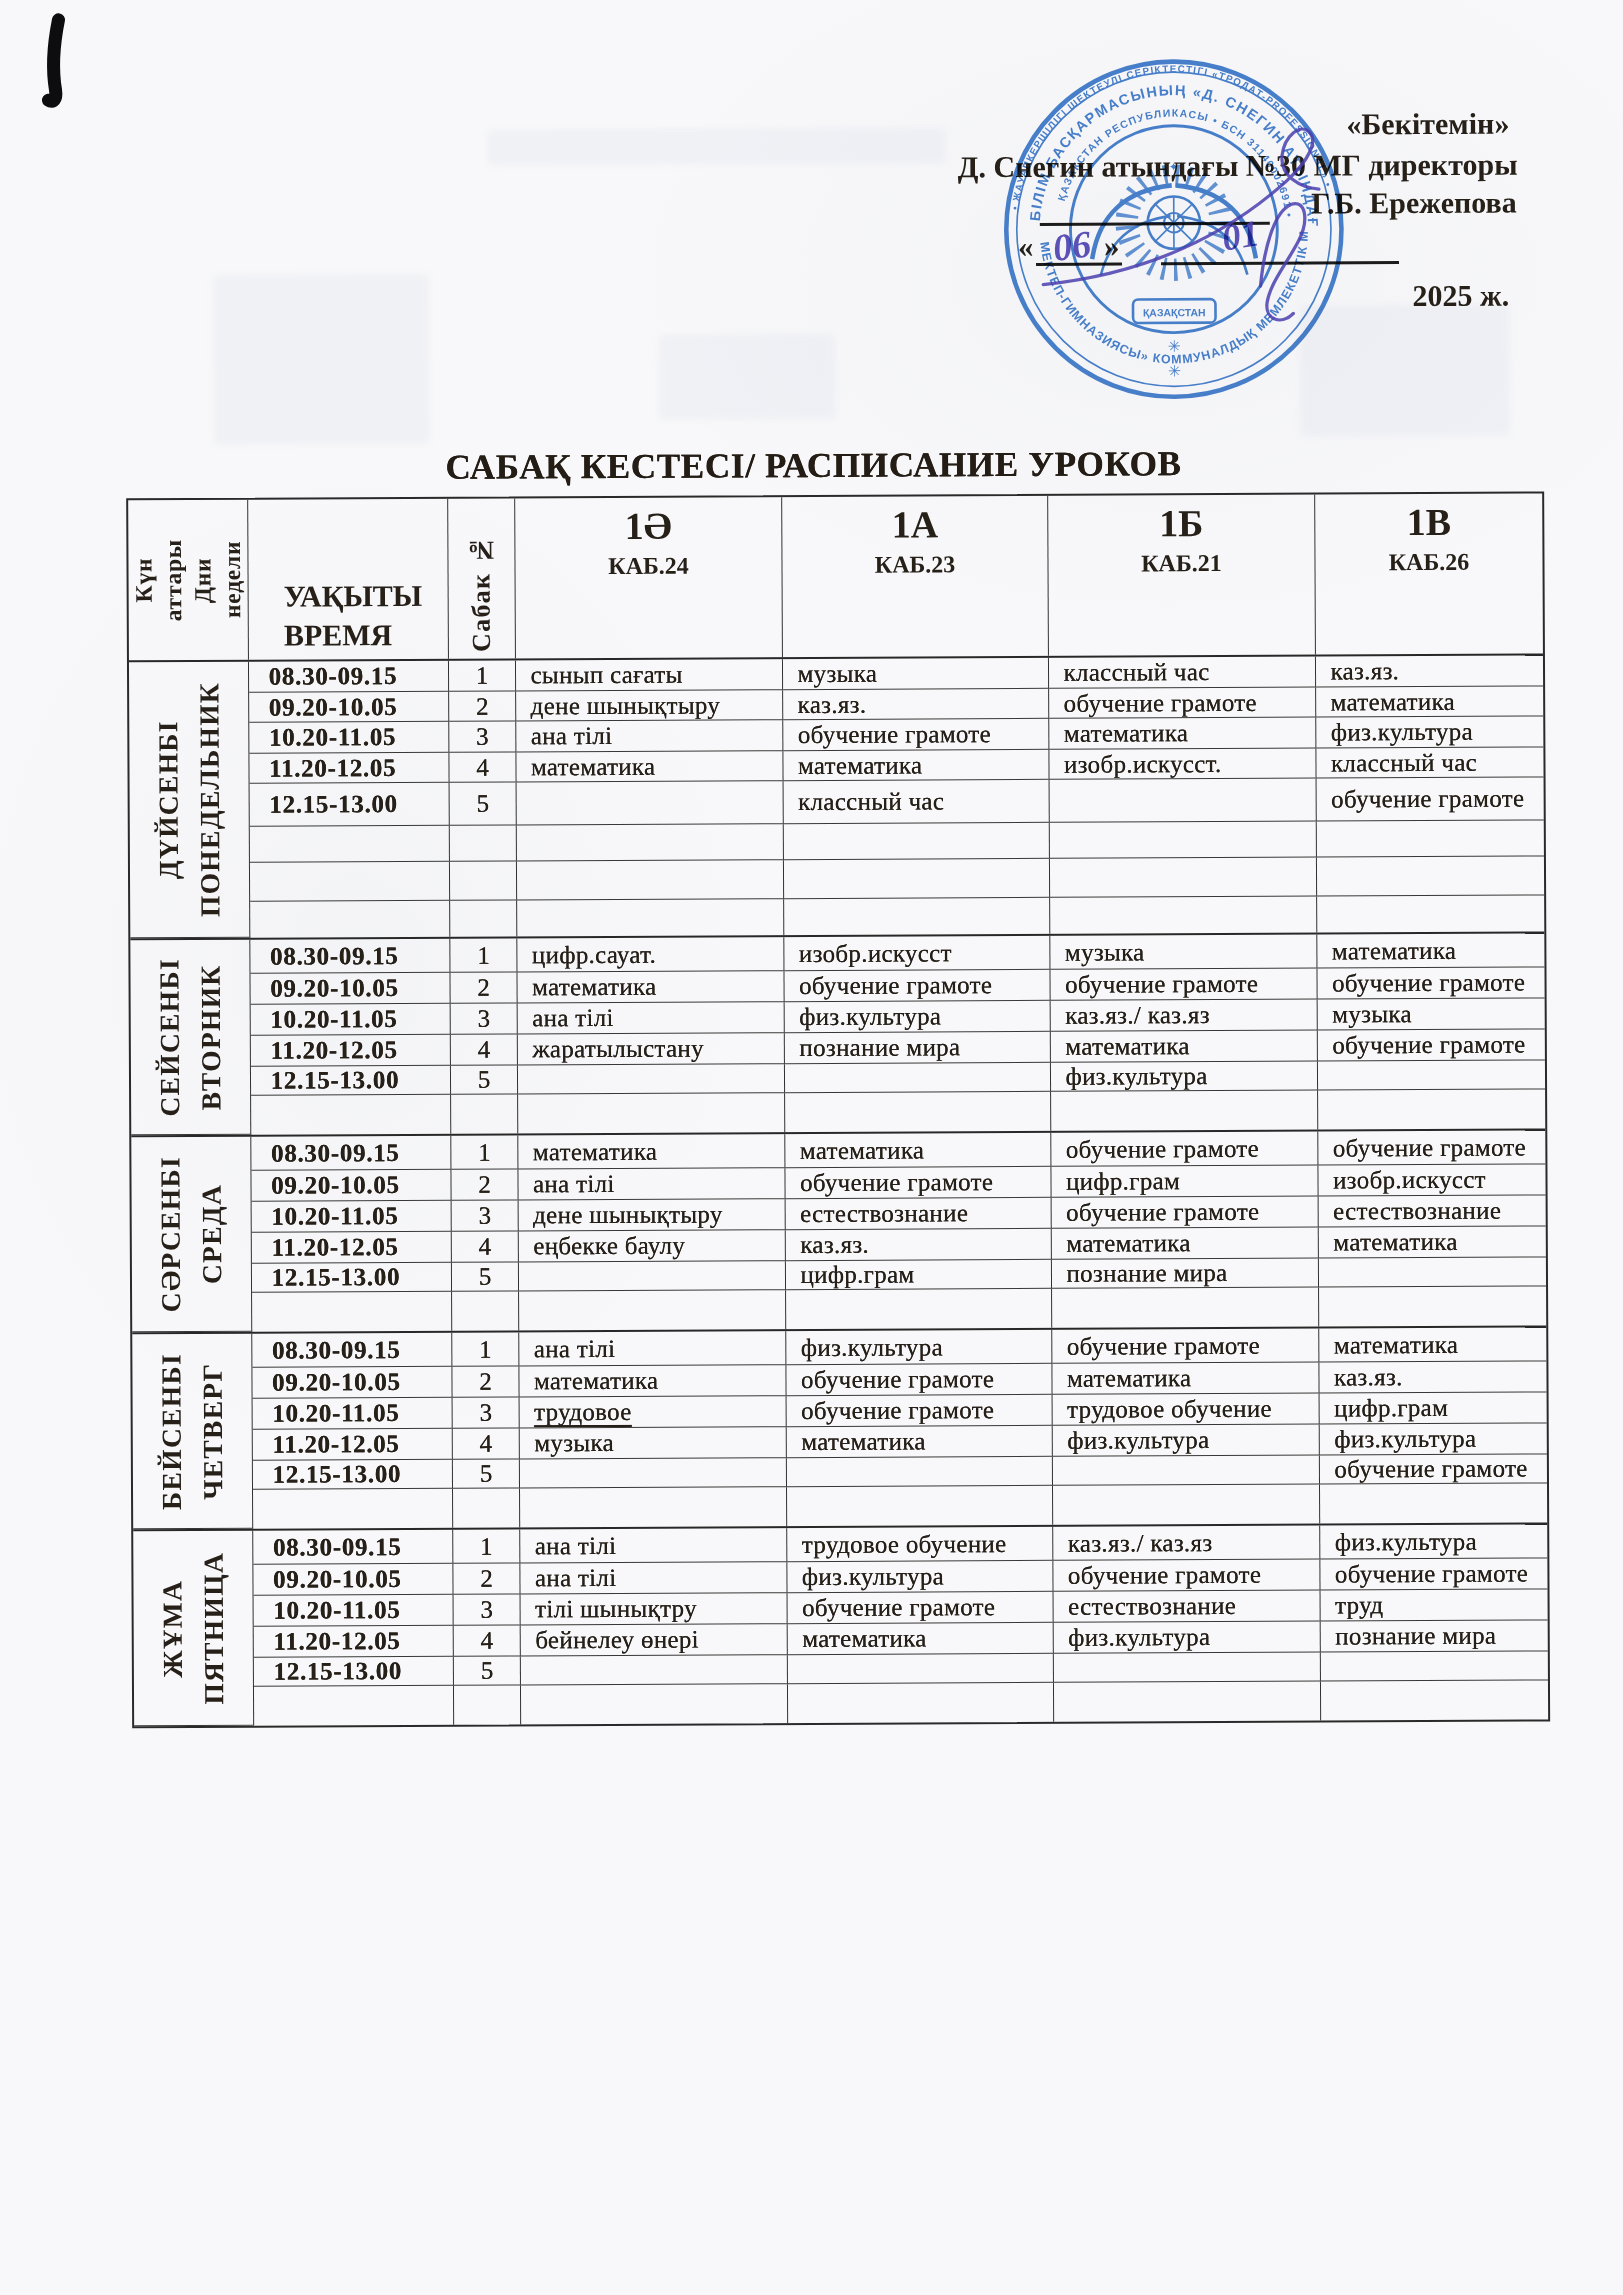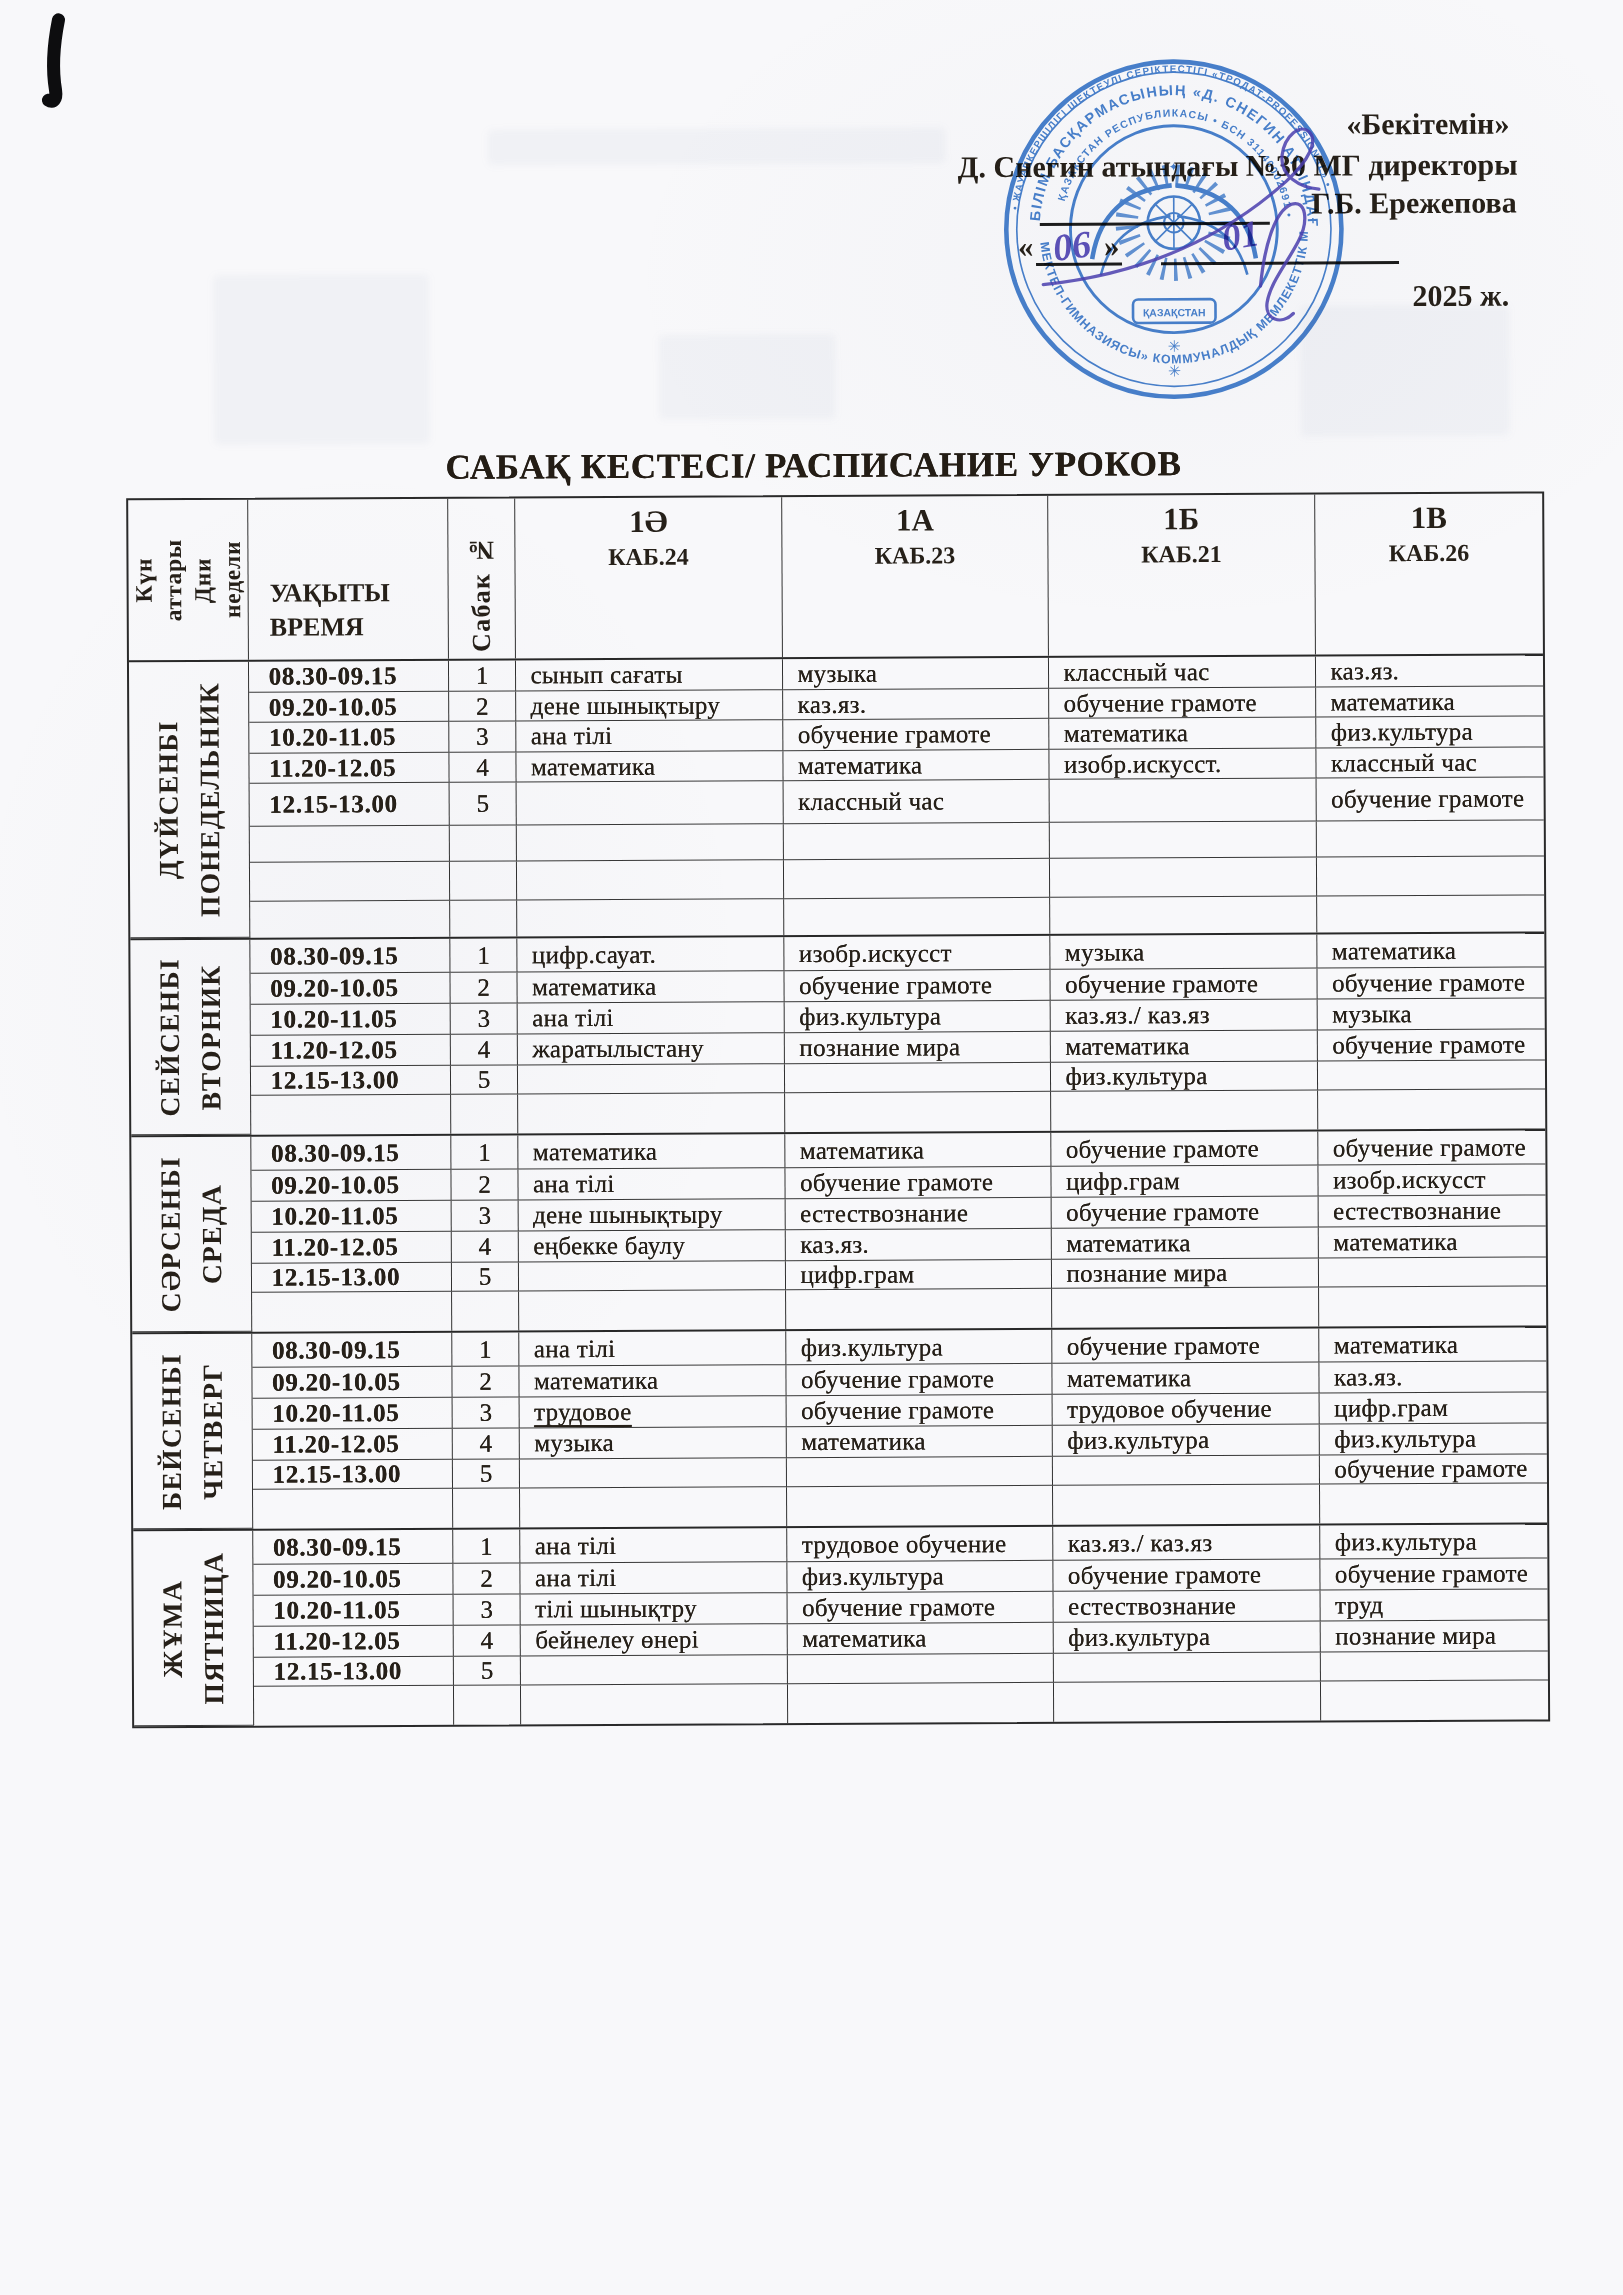--- a/index.html
+++ b/index.html
@@ -56,25 +56,25 @@
   .cell{border-right:1.6px solid #323232;border-bottom:1.4px solid #383838;min-width:0;}
   .cell.last-col{border-right:none;}
   .cell.last-row{border-bottom:none;}
   .t-header .cell{border-bottom:none;}
 
   .vtext{writing-mode:vertical-rl;transform:rotate(180deg);}
   .vline{display:block;}
 
   .h-daycol{display:flex;align-items:center;justify-content:center;}
   .h-daycol .vtext{font-size:23.6px;font-weight:700;line-height:1.25;text-align:center;letter-spacing:0.7px;}
-  .h-time{padding:77px 0 0 21px;font-weight:700;font-size:26px;line-height:1.3;}
+  .h-time{padding:77px 0 0 35px;font-weight:700;font-size:30px;line-height:1.3;}
   .h-no{display:flex;justify-content:center;align-items:flex-end;}
   .h-no .vtext{font-size:26px;font-weight:700;margin-bottom:6.5px;letter-spacing:1.3px;}
   .h-class{display:flex;flex-direction:column;align-items:center;padding-top:5.2px;font-weight:700;line-height:1.25;}
-  .cls-name{font-size:31px;}
+  .cls-name{font-size:38px;}
   .cls-room{font-size:24px;}
 
   .day-cell{grid-row:1/-1;display:flex;align-items:center;justify-content:center;}
   .day-cell .vtext{font-size:27.5px;font-weight:700;letter-spacing:1.3px;line-height:1.5;text-align:center;}
 
   .c-time{display:flex;align-items:center;padding-left:19.6px;font-size:25px;font-weight:700;letter-spacing:0.7px;}
   .c-num{display:flex;align-items:center;justify-content:center;font-size:25px;}
   .c-les{display:flex;align-items:center;padding-left:14.4px;font-size:25px;letter-spacing:0.3px;
          text-shadow:0.2px 0 0 currentColor;white-space:nowrap;overflow:hidden;}
   .c-time,.c-num{text-shadow:0.2px 0 0 currentColor;}

